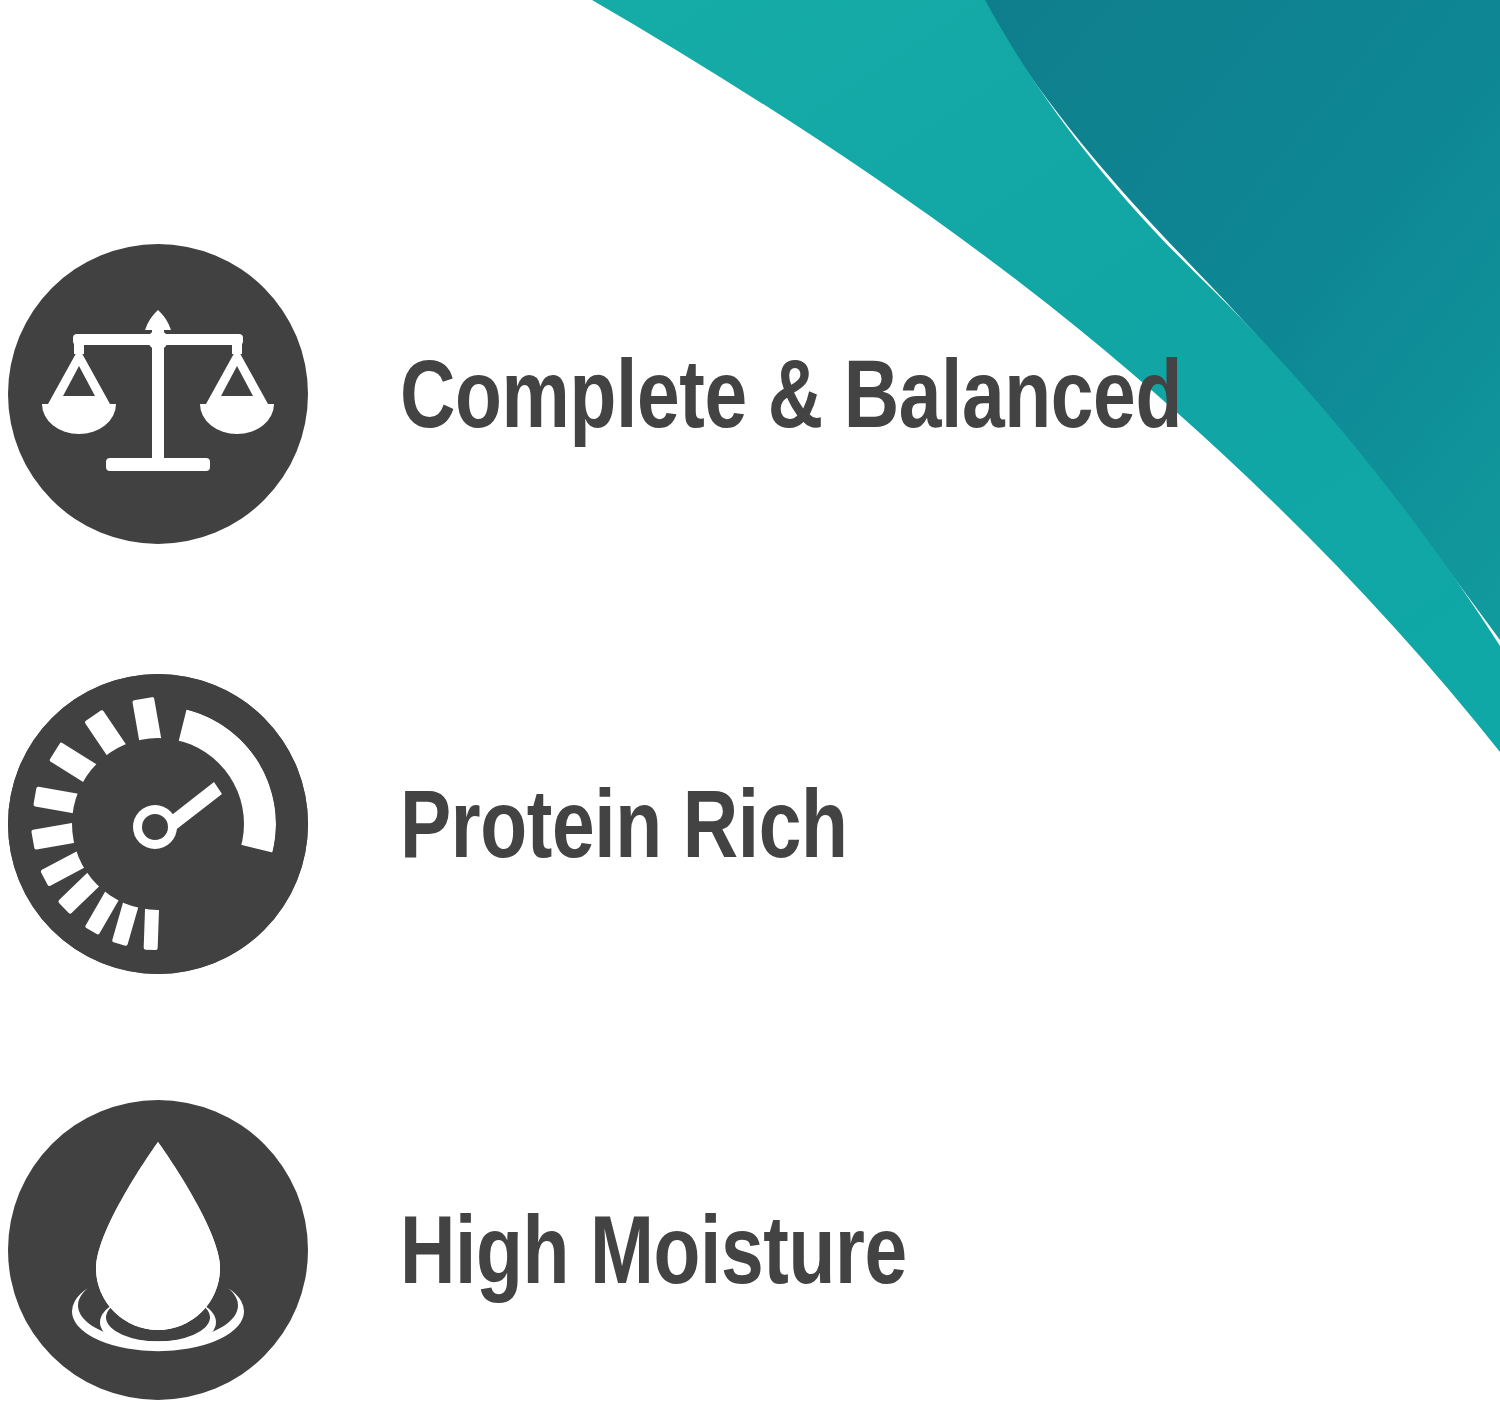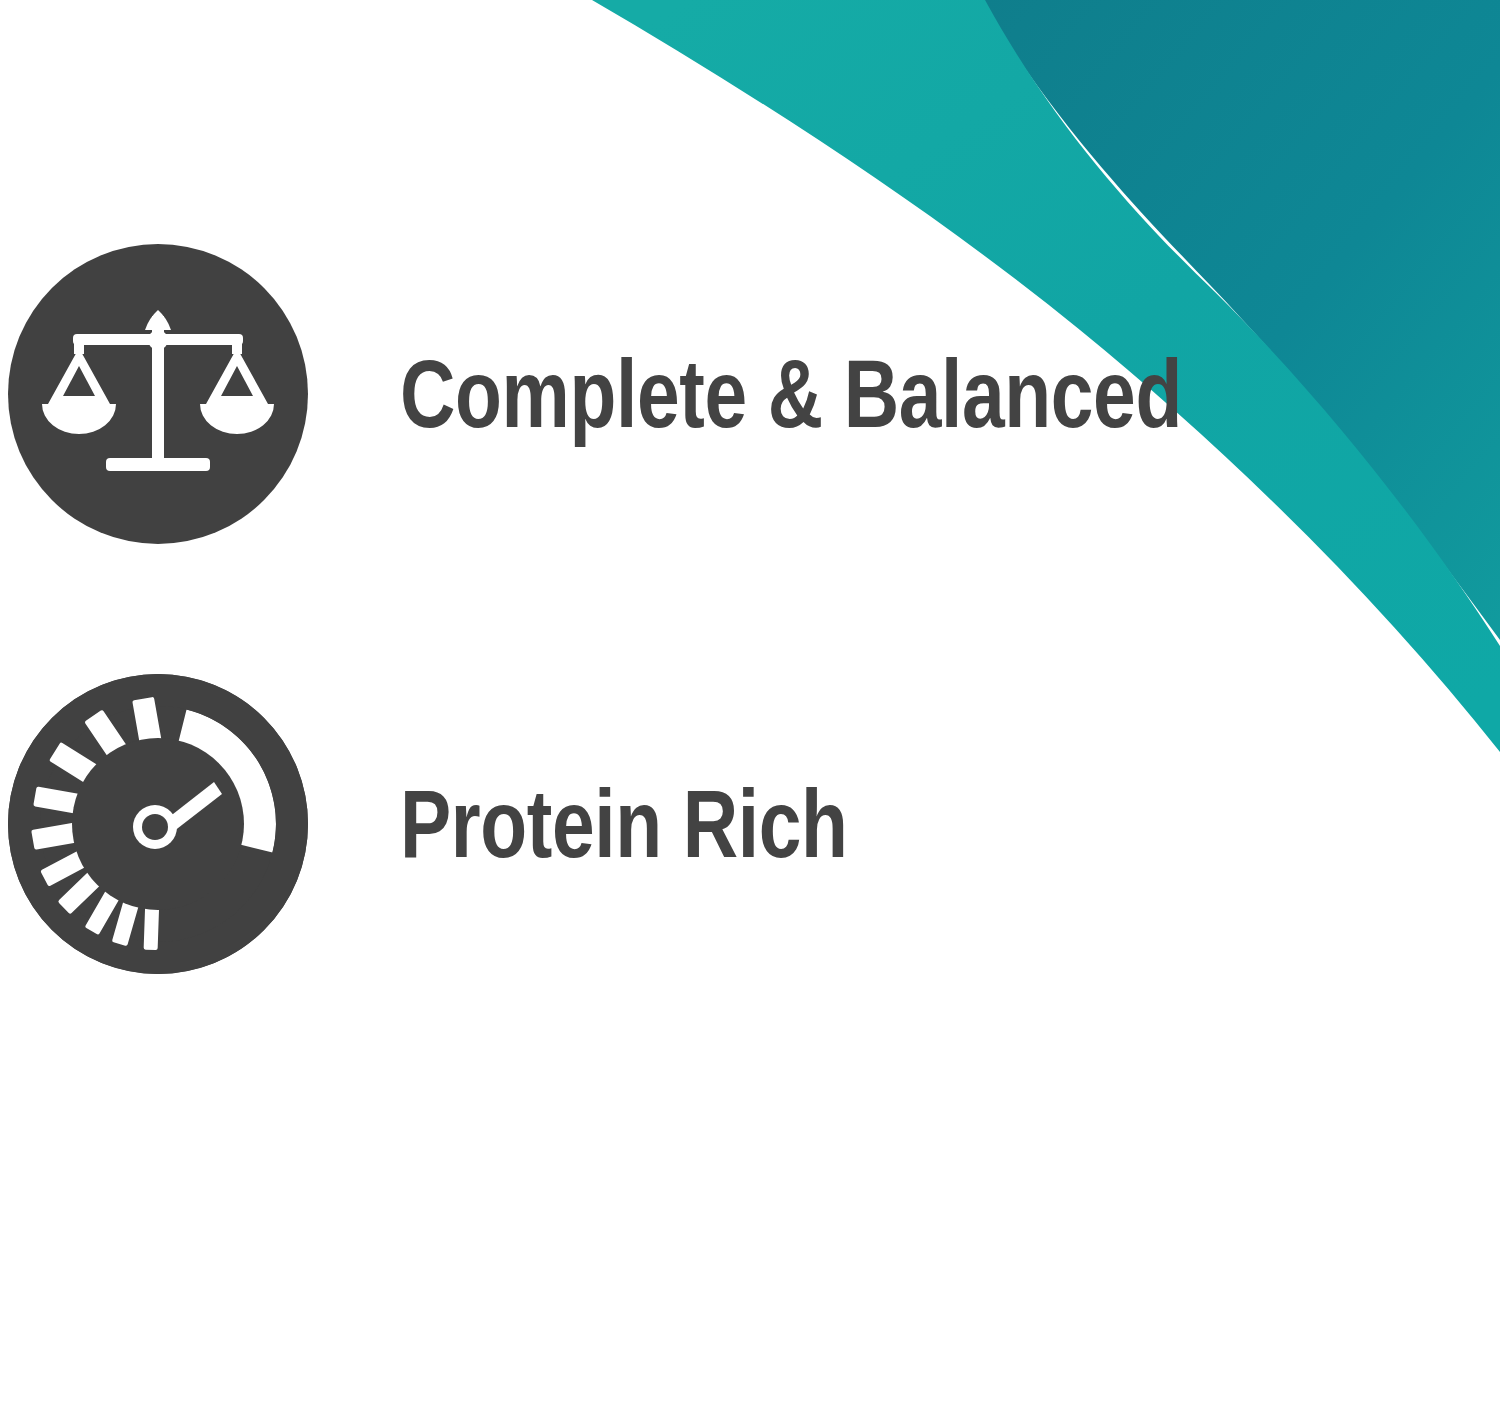--- a/index.html
+++ b/index.html
@@ -195,14 +195,43 @@
           <path d="M142 158 L206 108 L214 120 L152 168 Z"></path>
           <circle cx="147" cy="153" r="22"></circle>
         </g>
         <circle cx="147" cy="153" r="13" fill="#414141"></circle>
       </svg>
     </div>
 
     <div class="feature-label">Protein Rich</div>
   </div>
 
+  <div class="feature-row" id="row-2">
+
+    <div class="icon-badge">
+      <svg viewBox="0 0 300 300">
+        <g fill="#ffffff">
+
+          <path d="M150 42
+                   C 150 42 88 128 88 168
+                   a 62 62 0 0 0 124 0
+                   C 212 128 150 42 150 42 Z"></path>
+
+          <path d="M110 196
+                   a 58 28 0 1 0 80 0
+                   a 52 24 0 1 1 -80 0 Z" transform="translate(0,6)"></path>
+
+          <path d="M80 182
+                   a 86 40 0 1 0 140 0
+                   a 80 36 0 1 1 -140 0 Z" transform="translate(0,6)"></path>
+        </g>
+
+        <path d="M150 42
+                 C 150 42 88 128 88 168
+                 a 62 62 0 0 0 124 0
+                 C 212 128 150 42 150 42 Z" fill="#ffffff"></path>
+      </svg>
+    </div>
+
+    <div class="feature-label">High Moisture</div>
+  </div>
 
 </div>
 
 </body></html>

